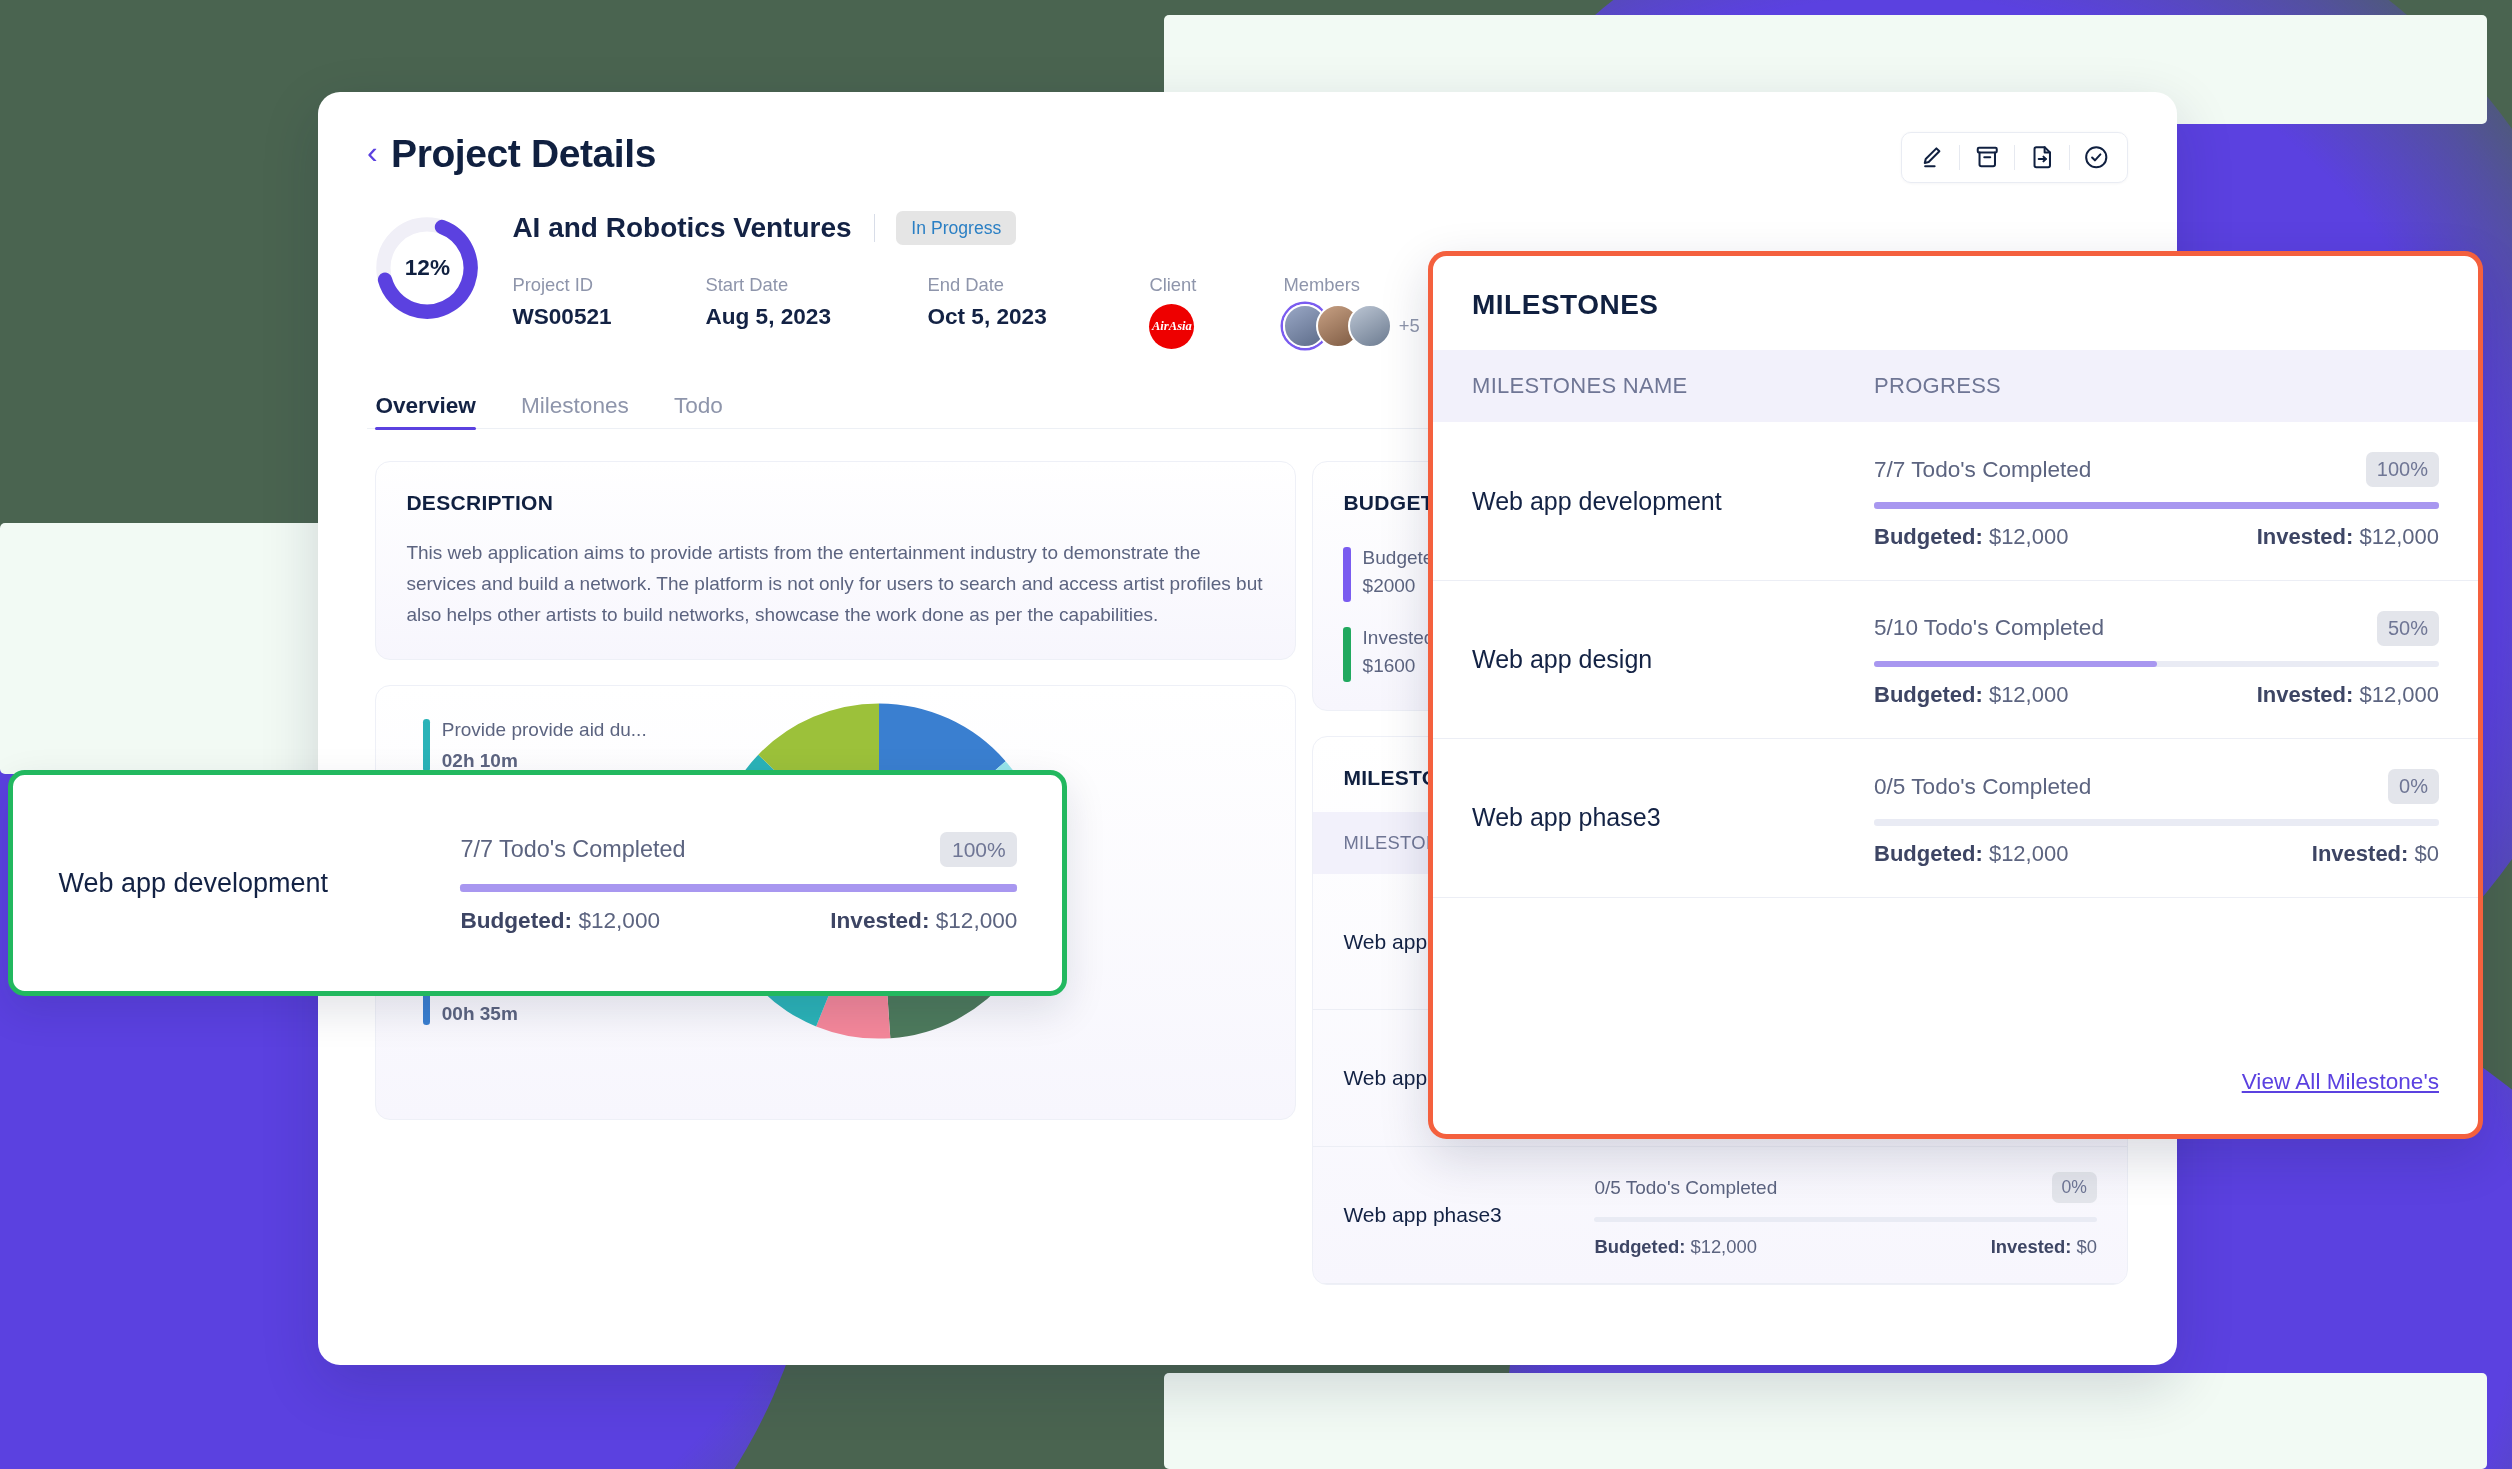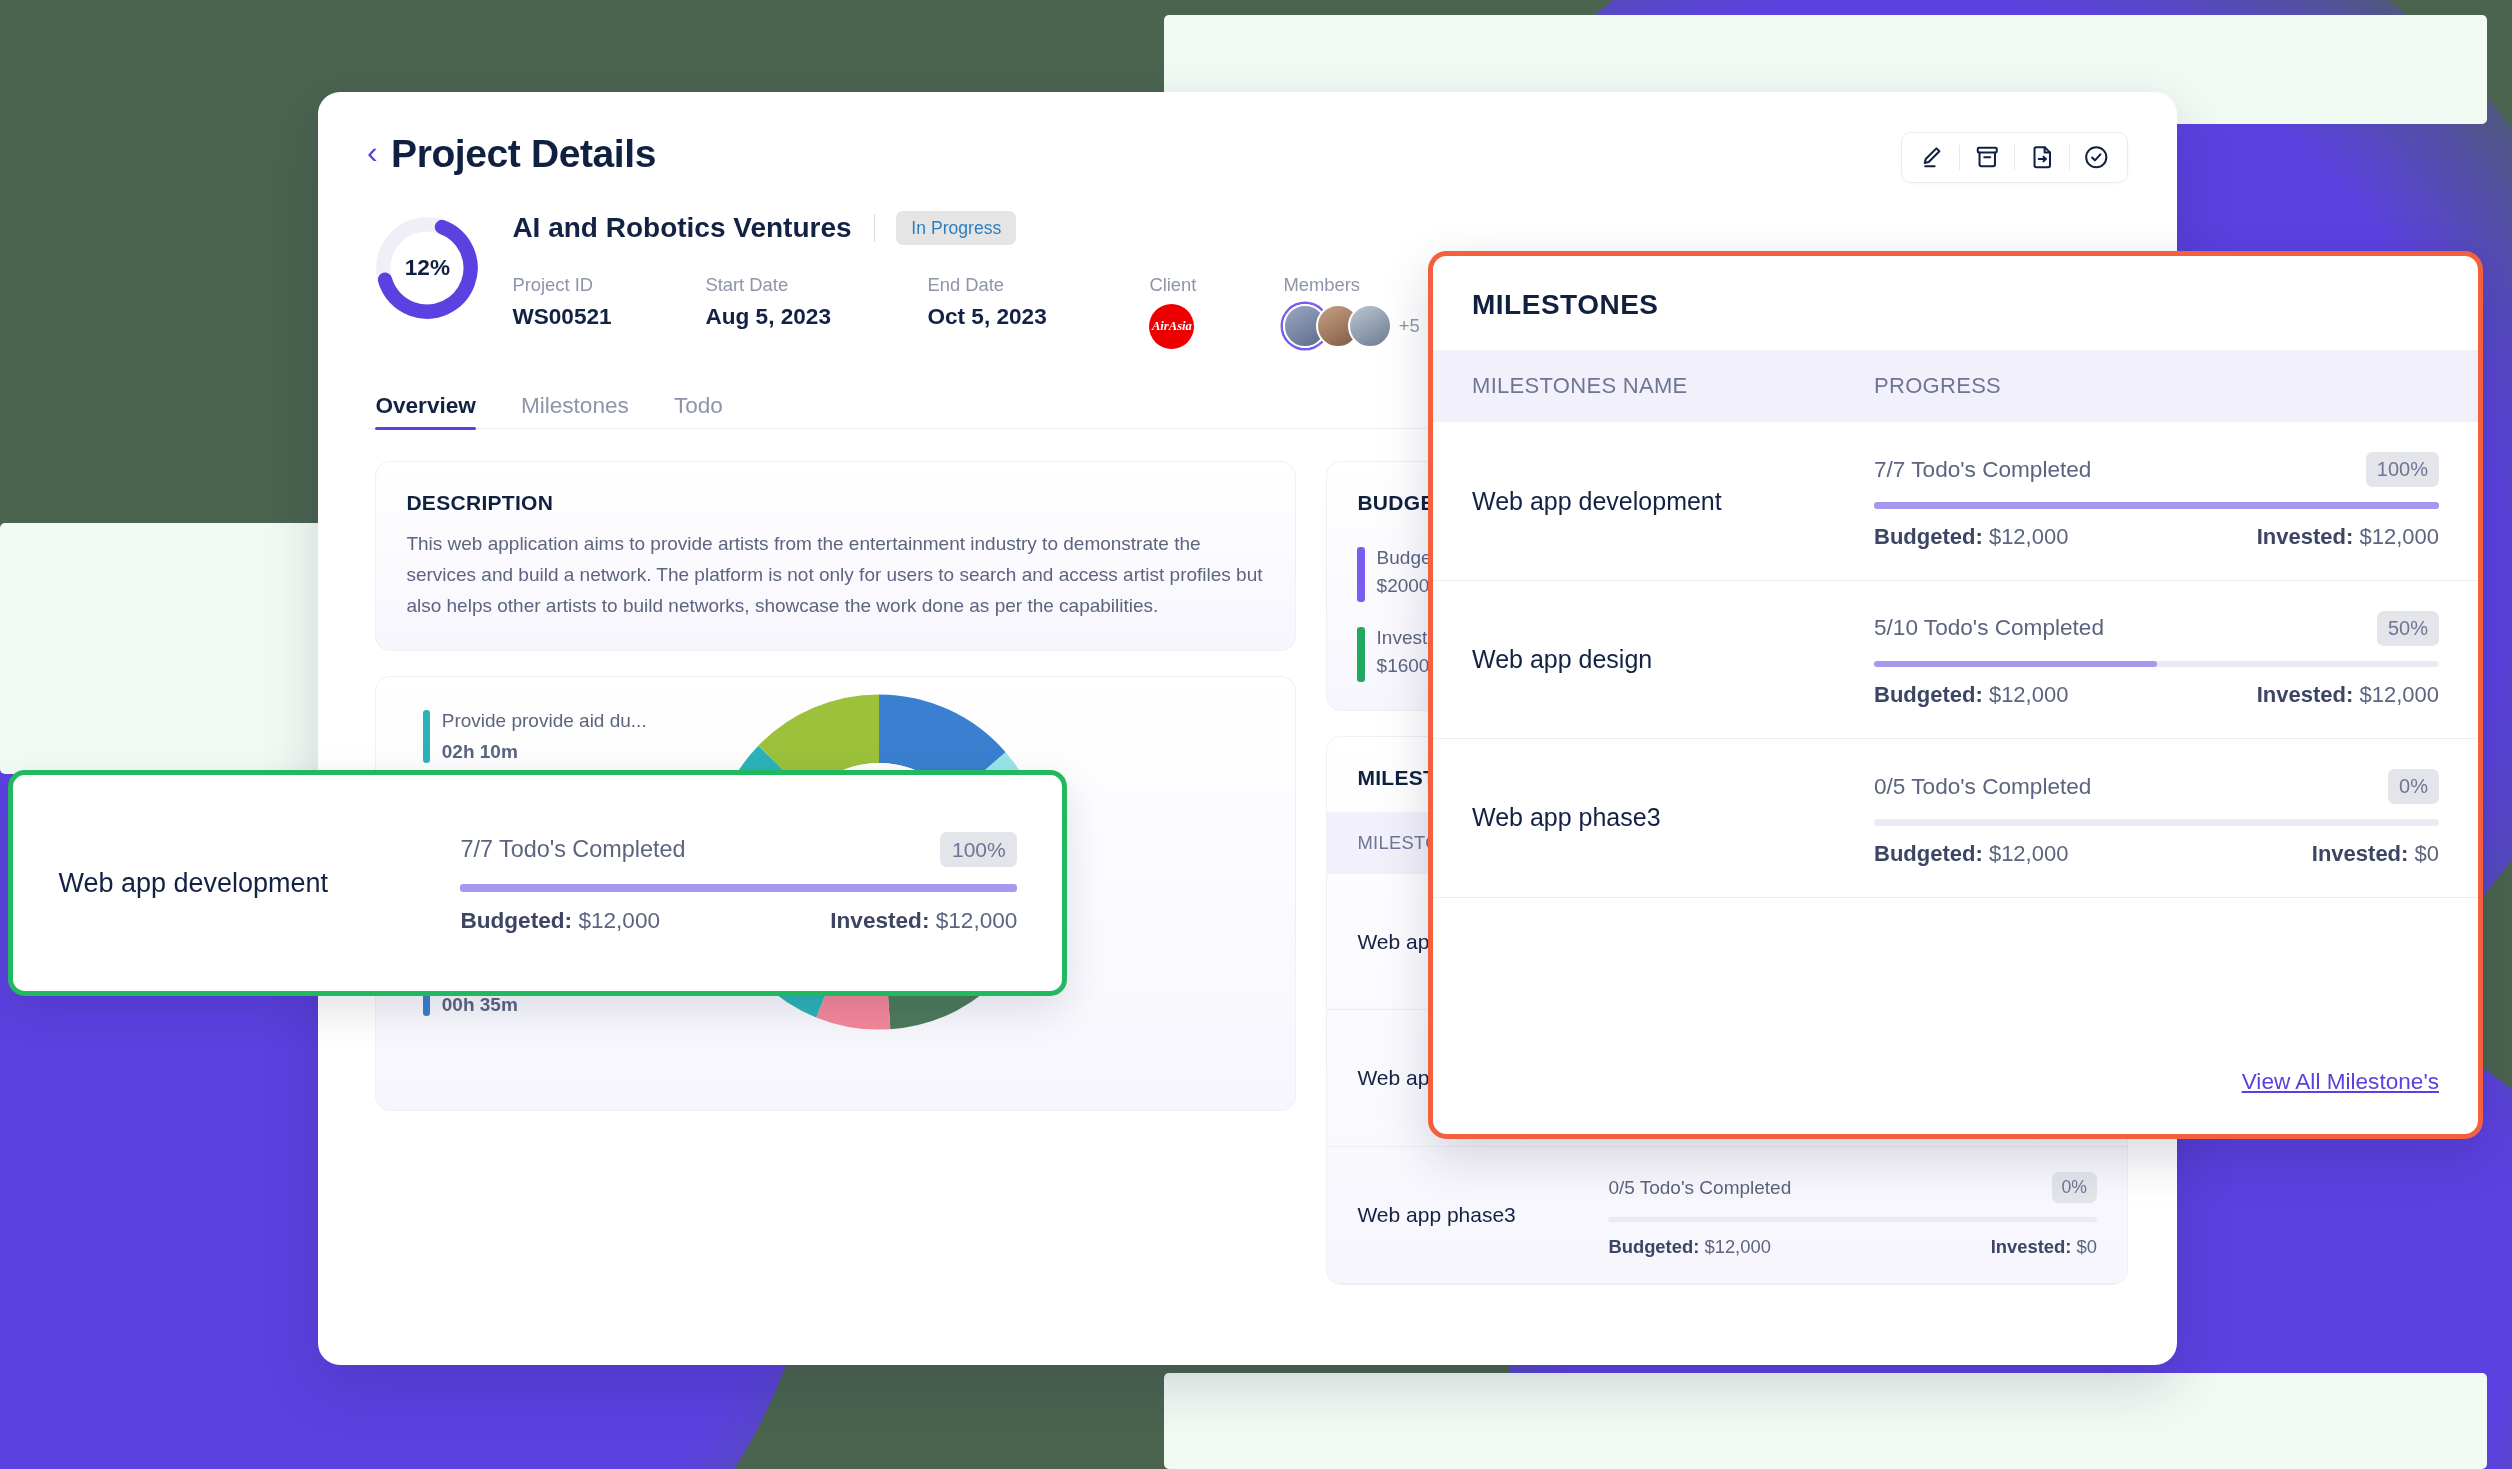--- a/index.html
+++ b/index.html
@@ -117,31 +117,31 @@
   
   .tabs { display: flex; gap: 45px; margin-top: 44px; border-bottom: 1.7px solid #edf0f5; padding-left: 8.4px; }
   .tab { font-size: 22.6px; color: #8e95ab; padding-bottom: 9px; cursor: pointer; position: relative; }
   .tab.active { color: #132244; font-weight: 600; }
   .tab.active::after {
     content: ""; position: absolute; left: 0; right: 0; bottom: -1.7px;
     height: 3.3px; background: #5b41e0; border-radius: 1.7px;
   }
 
   
-  .content { display: flex; gap: 30px; margin-top: 32px; padding-left: 8.4px; }
+  .content { display: flex; gap: 16px; margin-top: 32px; padding-left: 8.4px; }
   .col-left { width: 921px; }
   .col-right { flex: 1; }
   .panel {
     background: linear-gradient(180deg,#ffffff 0%, #f7f6fd 100%);
     border: 0.8px solid #eef0f7;
     border-radius: 15px;
     padding: 28.5px 30px;
   }
   .panel-title { font-size: 21px; font-weight: 700; color: #102040; letter-spacing: 0.3px; }
-  .desc-text { margin-top: 13px; font-size: 19px; line-height: 1.65; color: #5c6480; }
+  .desc-text { margin-top: 22px; font-size: 19px; line-height: 1.65; color: #5c6480; }
 
   
   .donut-panel { margin-top: 25px; position: relative; height: 435px; overflow: hidden; }
   .donut-legend { position: absolute; left: 47px; top: 33px; display: flex; flex-direction: column; gap: 32px; }
   .legend-item { display: flex; gap: 11.7px; }
   .legend-bar { width: 6.7px; border-radius: 3.3px; flex: none; }
   .legend-txt { display: flex; flex-direction: column; gap: 8.4px; }
   .legend-name { font-size: 19px; color: #5c6480; }
   .legend-time { font-size: 19px; color: #5c6480; font-weight: bold; }
   .donut-holder { position: absolute; left: 327px; top: 8.4px; }

